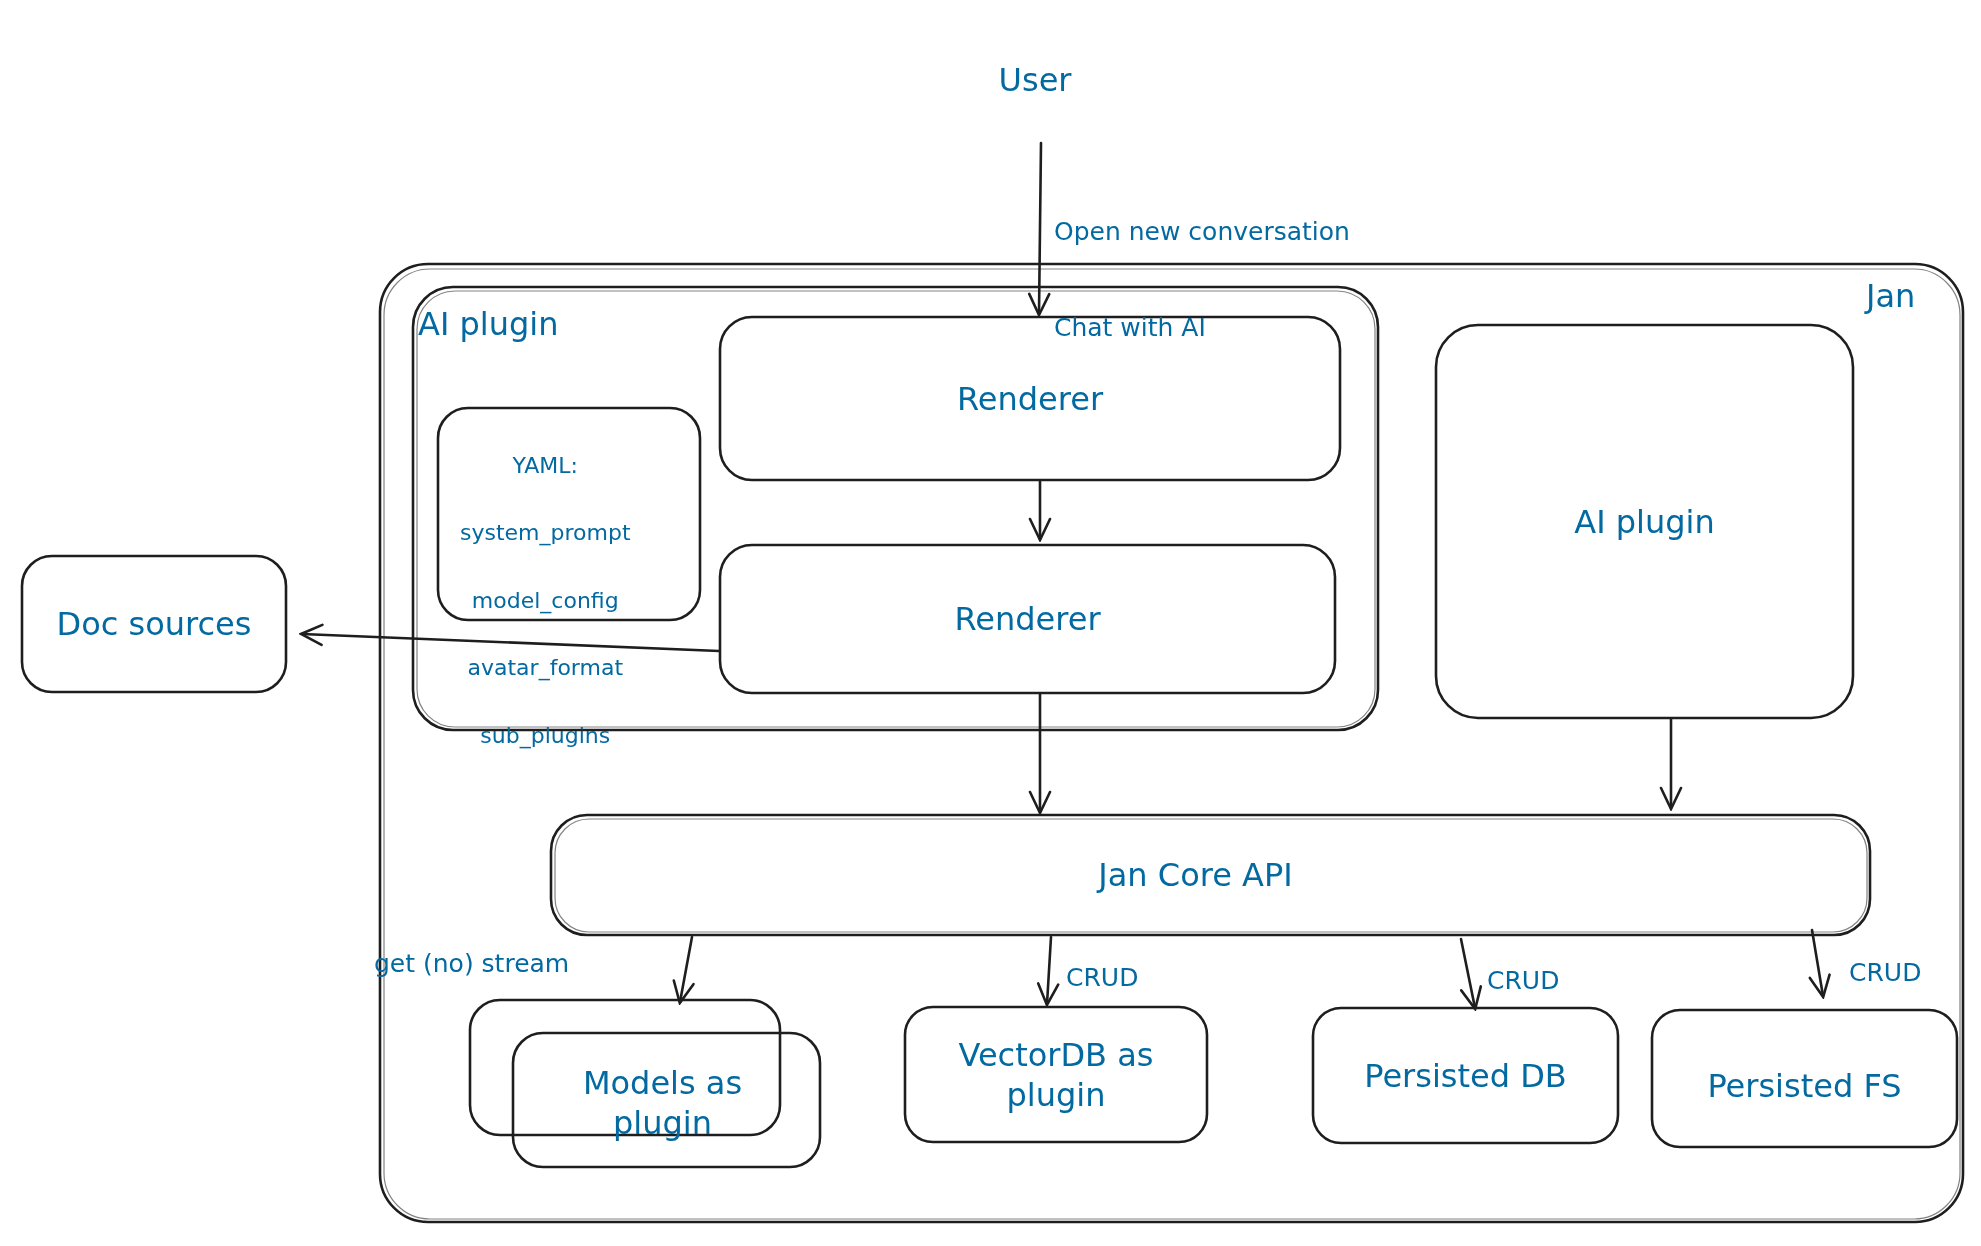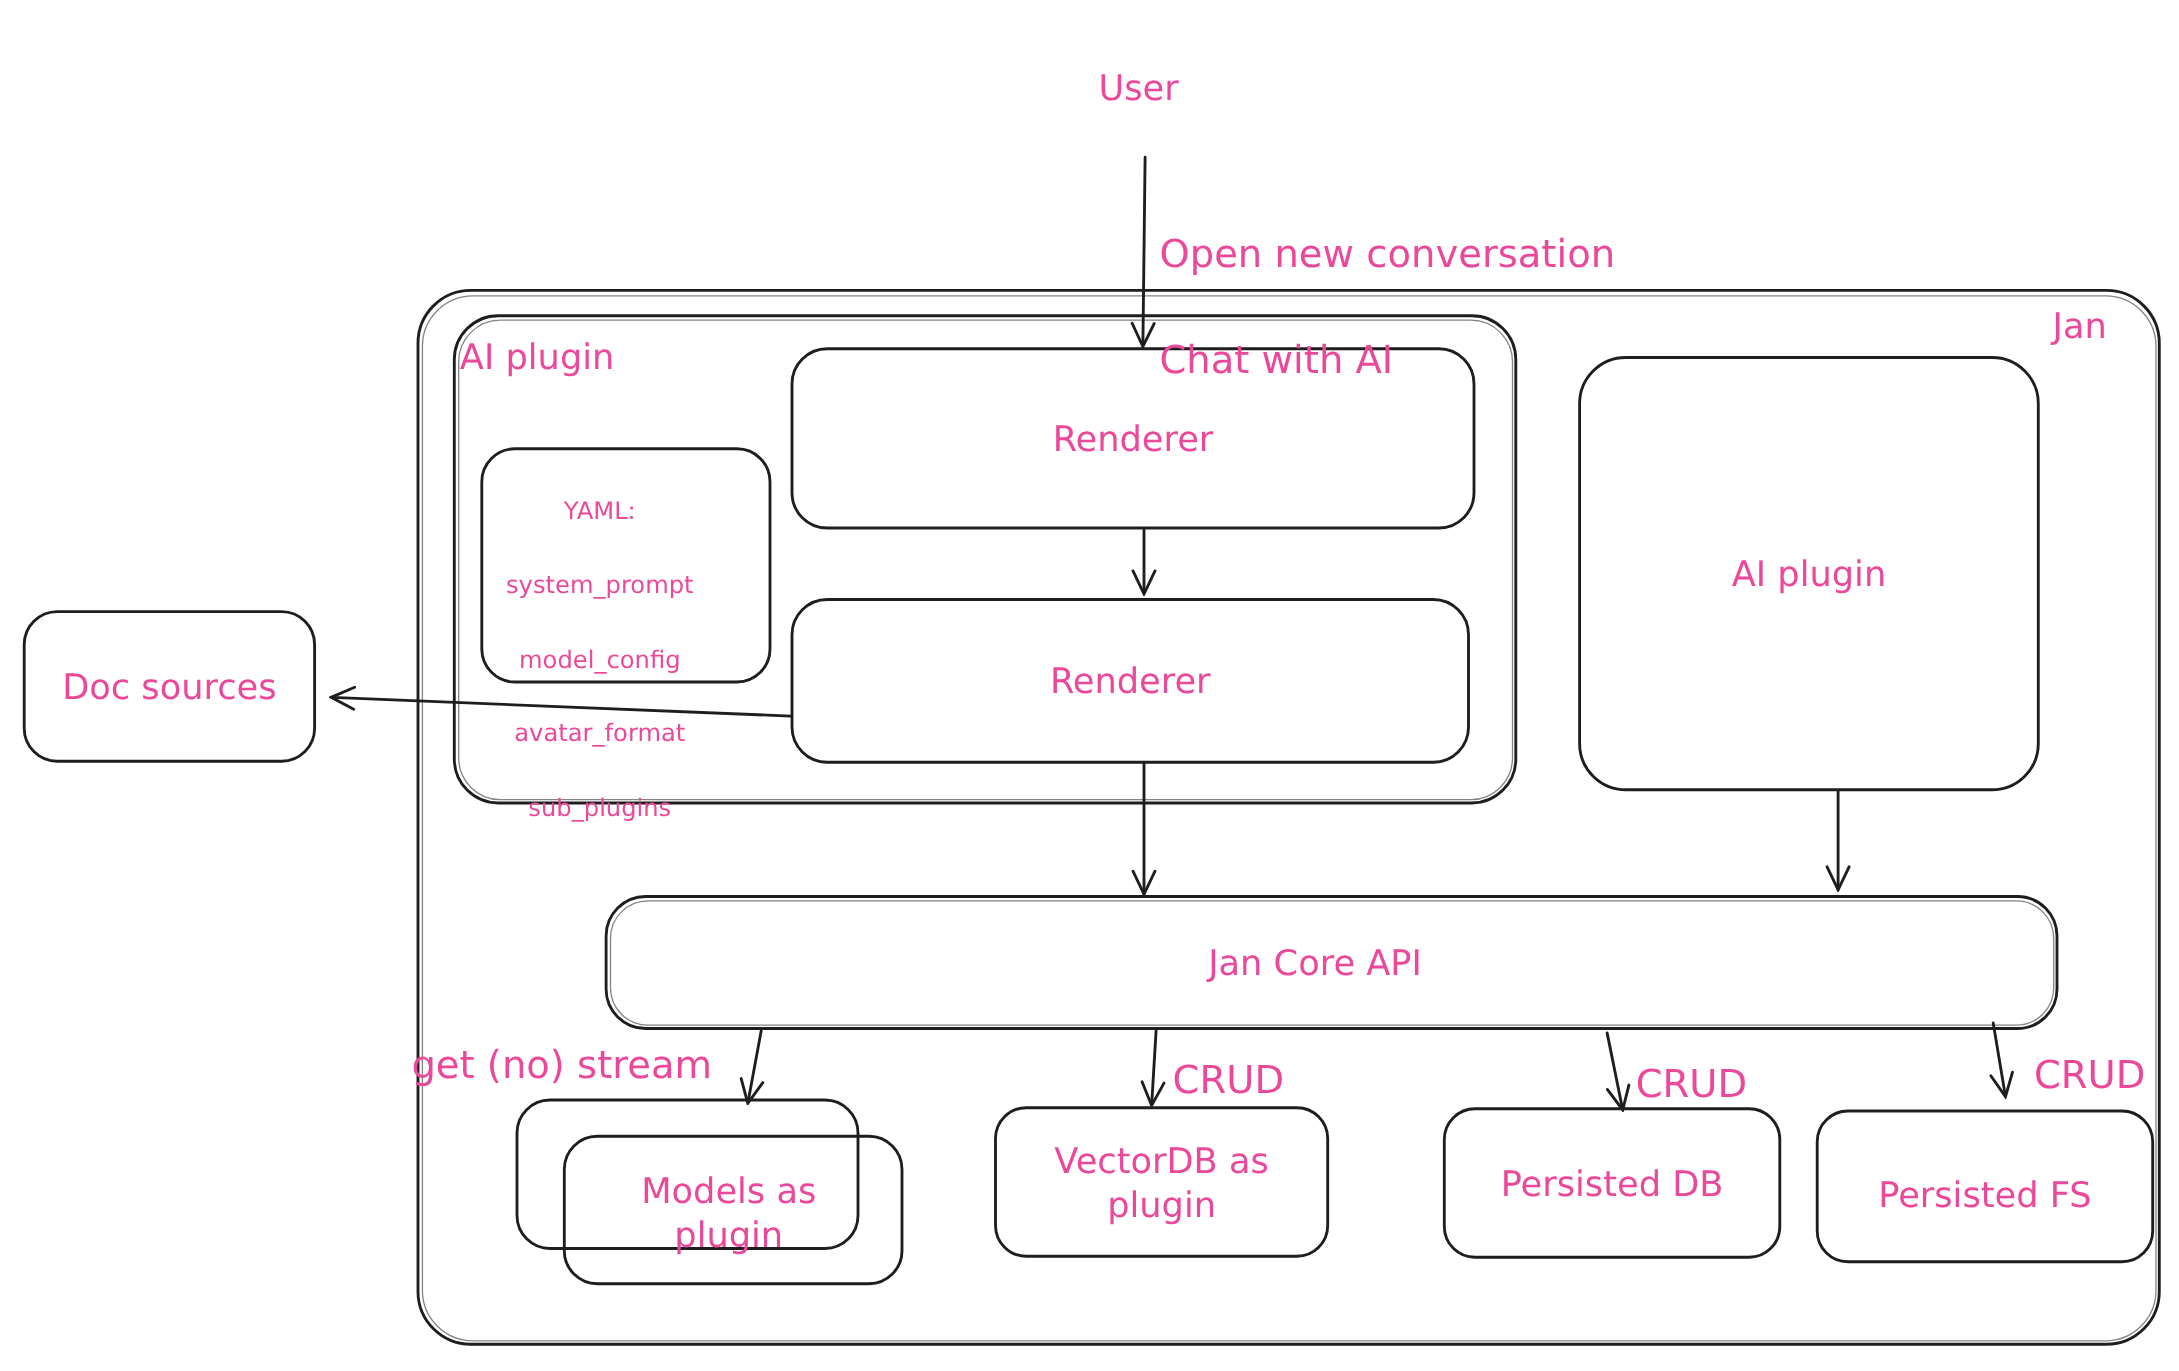--- a/index.html
+++ b/index.html
@@ -15,32 +15,32 @@
     font-family: "DejaVu Sans", sans-serif;
     color: #1e1e1e;
     overflow: hidden;
   }
   #shapes {
     position: absolute;
     left: 0; top: 0;
   }
   .lbl {
     position: absolute;
-    color: #ec4899;
+    color: #0369a1;
     white-space: pre-line;
     line-height: 1.25;
   }
   .center-lbl {
     display: flex;
     align-items: center;
     justify-content: center;
     text-align: center;
   }
   .node-font   { font-size: 32px; }
-  .edge-font   { font-size: 35px; }
+  .edge-font   { font-size: 25px; }
   .small-font  { font-size: 22px; }
   .yaml-line   { line-height: 40px; white-space: nowrap; text-align: center; }
 </style>
 </head>
 <body>
 
 <div id="canvas">
 
   <svg id="shapes" width="1981" height="1246" viewBox="0 0 1981 1246">
     <defs>

